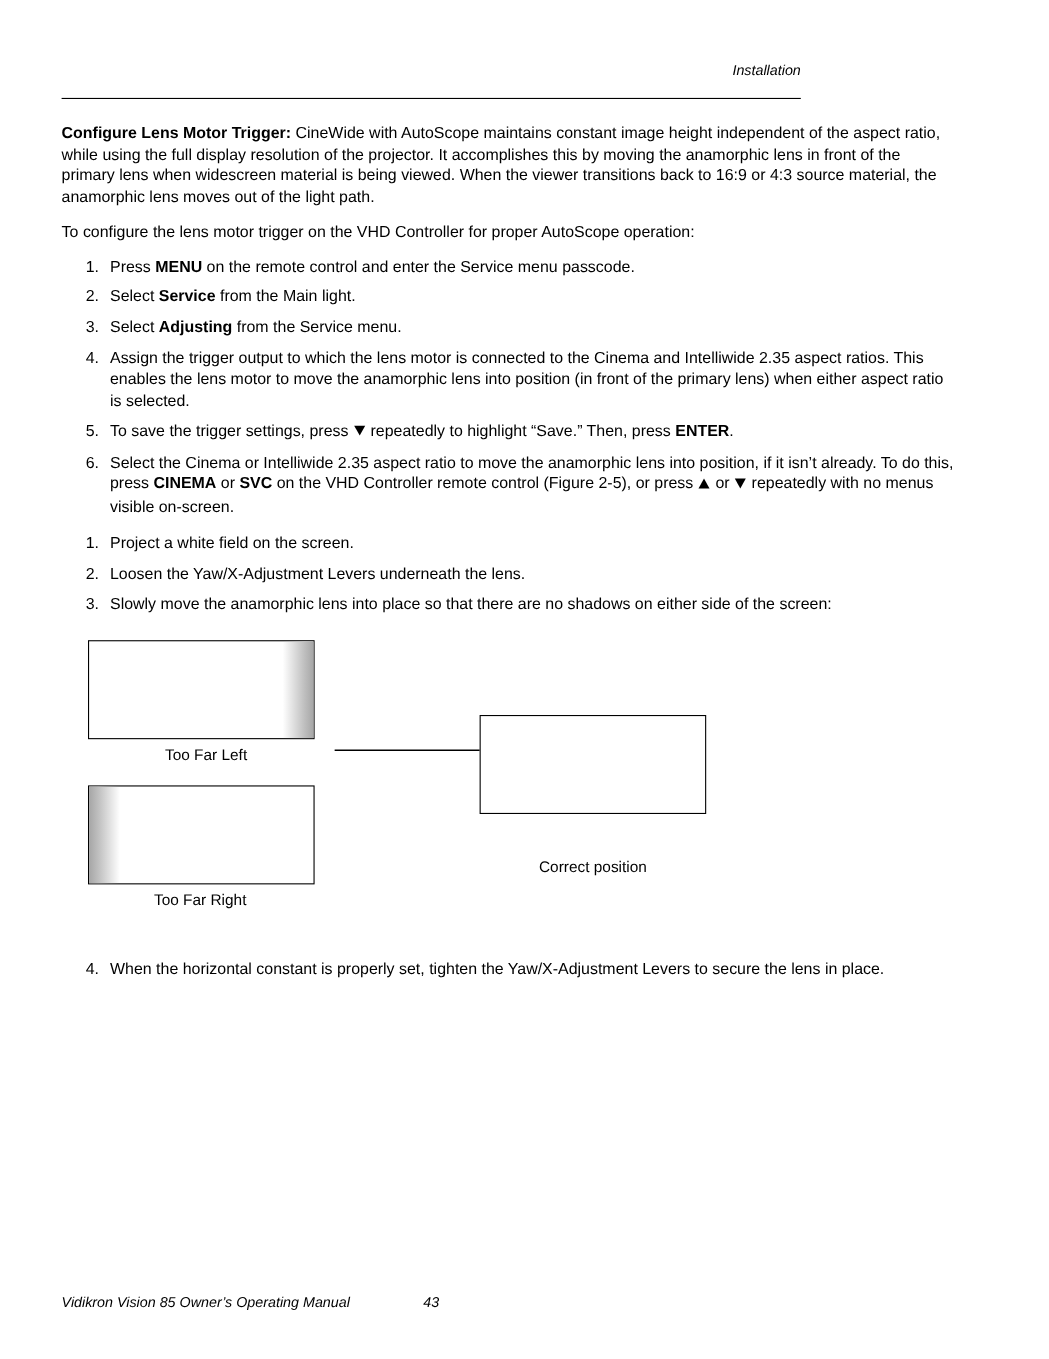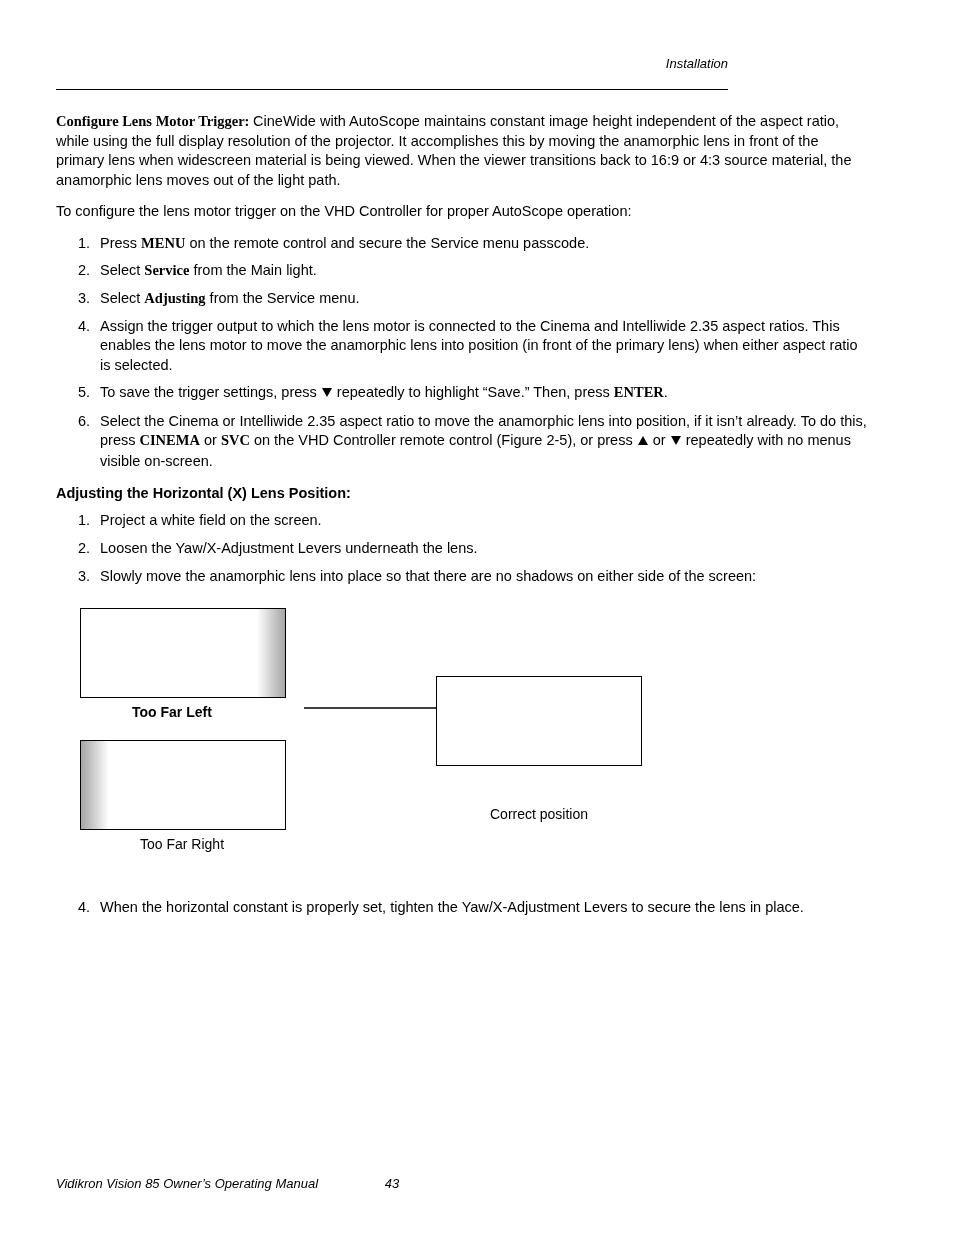--- a/index.html
+++ b/index.html
@@ -29,21 +29,21 @@
     margin: 0 0 22px 0;
   }
   .content {
     width: 812px;
   }
   p {
     font-size: 14.5px;
     line-height: 1.35;
     margin: 0 0 12px 0;
   }
-  .para-intro b, p b, li b { font-weight: 700; font-family: Liberation Serif, serif; }
+  .para-intro b, p b, li b { font-weight: 700; }
   ol {
     font-size: 14.5px;
     line-height: 1.35;
     margin: 0 0 14px 0;
     padding-left: 38px;
   }
   ol li {
     padding-left: 6px;
     margin-bottom: 8px;
   }
@@ -112,21 +112,21 @@
   <div class="content">
 
     <p>
       <b>Configure Lens Motor Trigger: </b><span>CineWide with AutoScope maintains constant image height independent of the aspect ratio, while using the full display resolution of the projector. It accomplishes this by moving the anamorphic lens in front of the primary lens when widescreen material is being viewed. When the viewer transitions back to 16:9 or 4:3 source material, the anamorphic lens moves out of the light path.</span>
     </p>
 
     <p>To configure the lens motor trigger on the VHD Controller for proper AutoScope operation:</p>
 
     <ol>
       <li>
-        <span>Press </span><b>MENU</b><span> on the remote control and secure the Service menu passcode.</span>
+        <span>Press </span><b>MENU</b><span> on the remote control and enter the Service menu passcode.</span>
       </li>
       <li>
         <span>Select </span><b>Service</b><span> from the Main light.</span>
       </li>
       <li>
         <span>Select </span><b>Adjusting</b><span> from the Service menu.</span>
       </li>
       <li>Assign the trigger output to which the lens motor is connected to the Cinema and Intelliwide 2.35 aspect ratios. This enables the lens motor to move the anamorphic lens into position (in front of the primary lens) when either aspect ratio is selected.</li>
       <li>
         <span>To save the trigger settings, press </span><span class="tri-down"><svg width="12" height="11">
@@ -135,34 +135,33 @@
       </li>
       <li>
         <span>Select the Cinema or Intelliwide 2.35 aspect ratio to move the anamorphic lens into position, if it isn’t already. To do this, press </span><b>CINEMA</b><span> or </span><b>SVC</b><span> on the VHD Controller remote control (Figure 2-5), or press </span><span class="tri-up"><svg width="12" height="11">
               <polygon points="6,1 11,10 1,10" fill="#000"></polygon>
             </svg></span><span> or </span><span class="tri-down"><svg width="12" height="11">
               <polygon points="1,1 11,1 6,10" fill="#000"></polygon>
             </svg></span><span> repeatedly with no menus visible on-screen.</span>
       </li>
     </ol>
 
-    <div class="subhead">Adjusting the Horizontal (X) Lens Position:</div>
 
     <ol>
       <li>Project a white field on the screen.</li>
       <li>Loosen the Yaw/X-Adjustment Levers underneath the lens.</li>
       <li>Slowly move the anamorphic lens into place so that there are no shadows on either side of the screen:</li>
     </ol>
 
     <div class="diagram">
 
       <div class="screenbox" style="left:0; top:0; width:204px; height:88px;">
         <div class="shadow-right"></div>
       </div>
-      <div class="diag-label" style="left:52px; top:96px;font-weight:bold;">Too Far Left</div>
+      <div class="diag-label" style="left:70px; top:96px;">Too Far Left</div>
 
       <div class="screenbox" style="left:0; top:132px; width:204px; height:88px;">
         <div class="shadow-left"></div>
       </div>
       <div class="diag-label" style="left:60px; top:228px;">Too Far Right</div>
 
       <svg class="arrow-svg" style="left:224px; top:94px;" width="162" height="24">
         <line x1="0" y1="6" x2="146" y2="6" stroke="#000" stroke-width="1.5"></line>
         <polygon points="146,0 162,6 146,12" fill="#000"></polygon>
       </svg>

